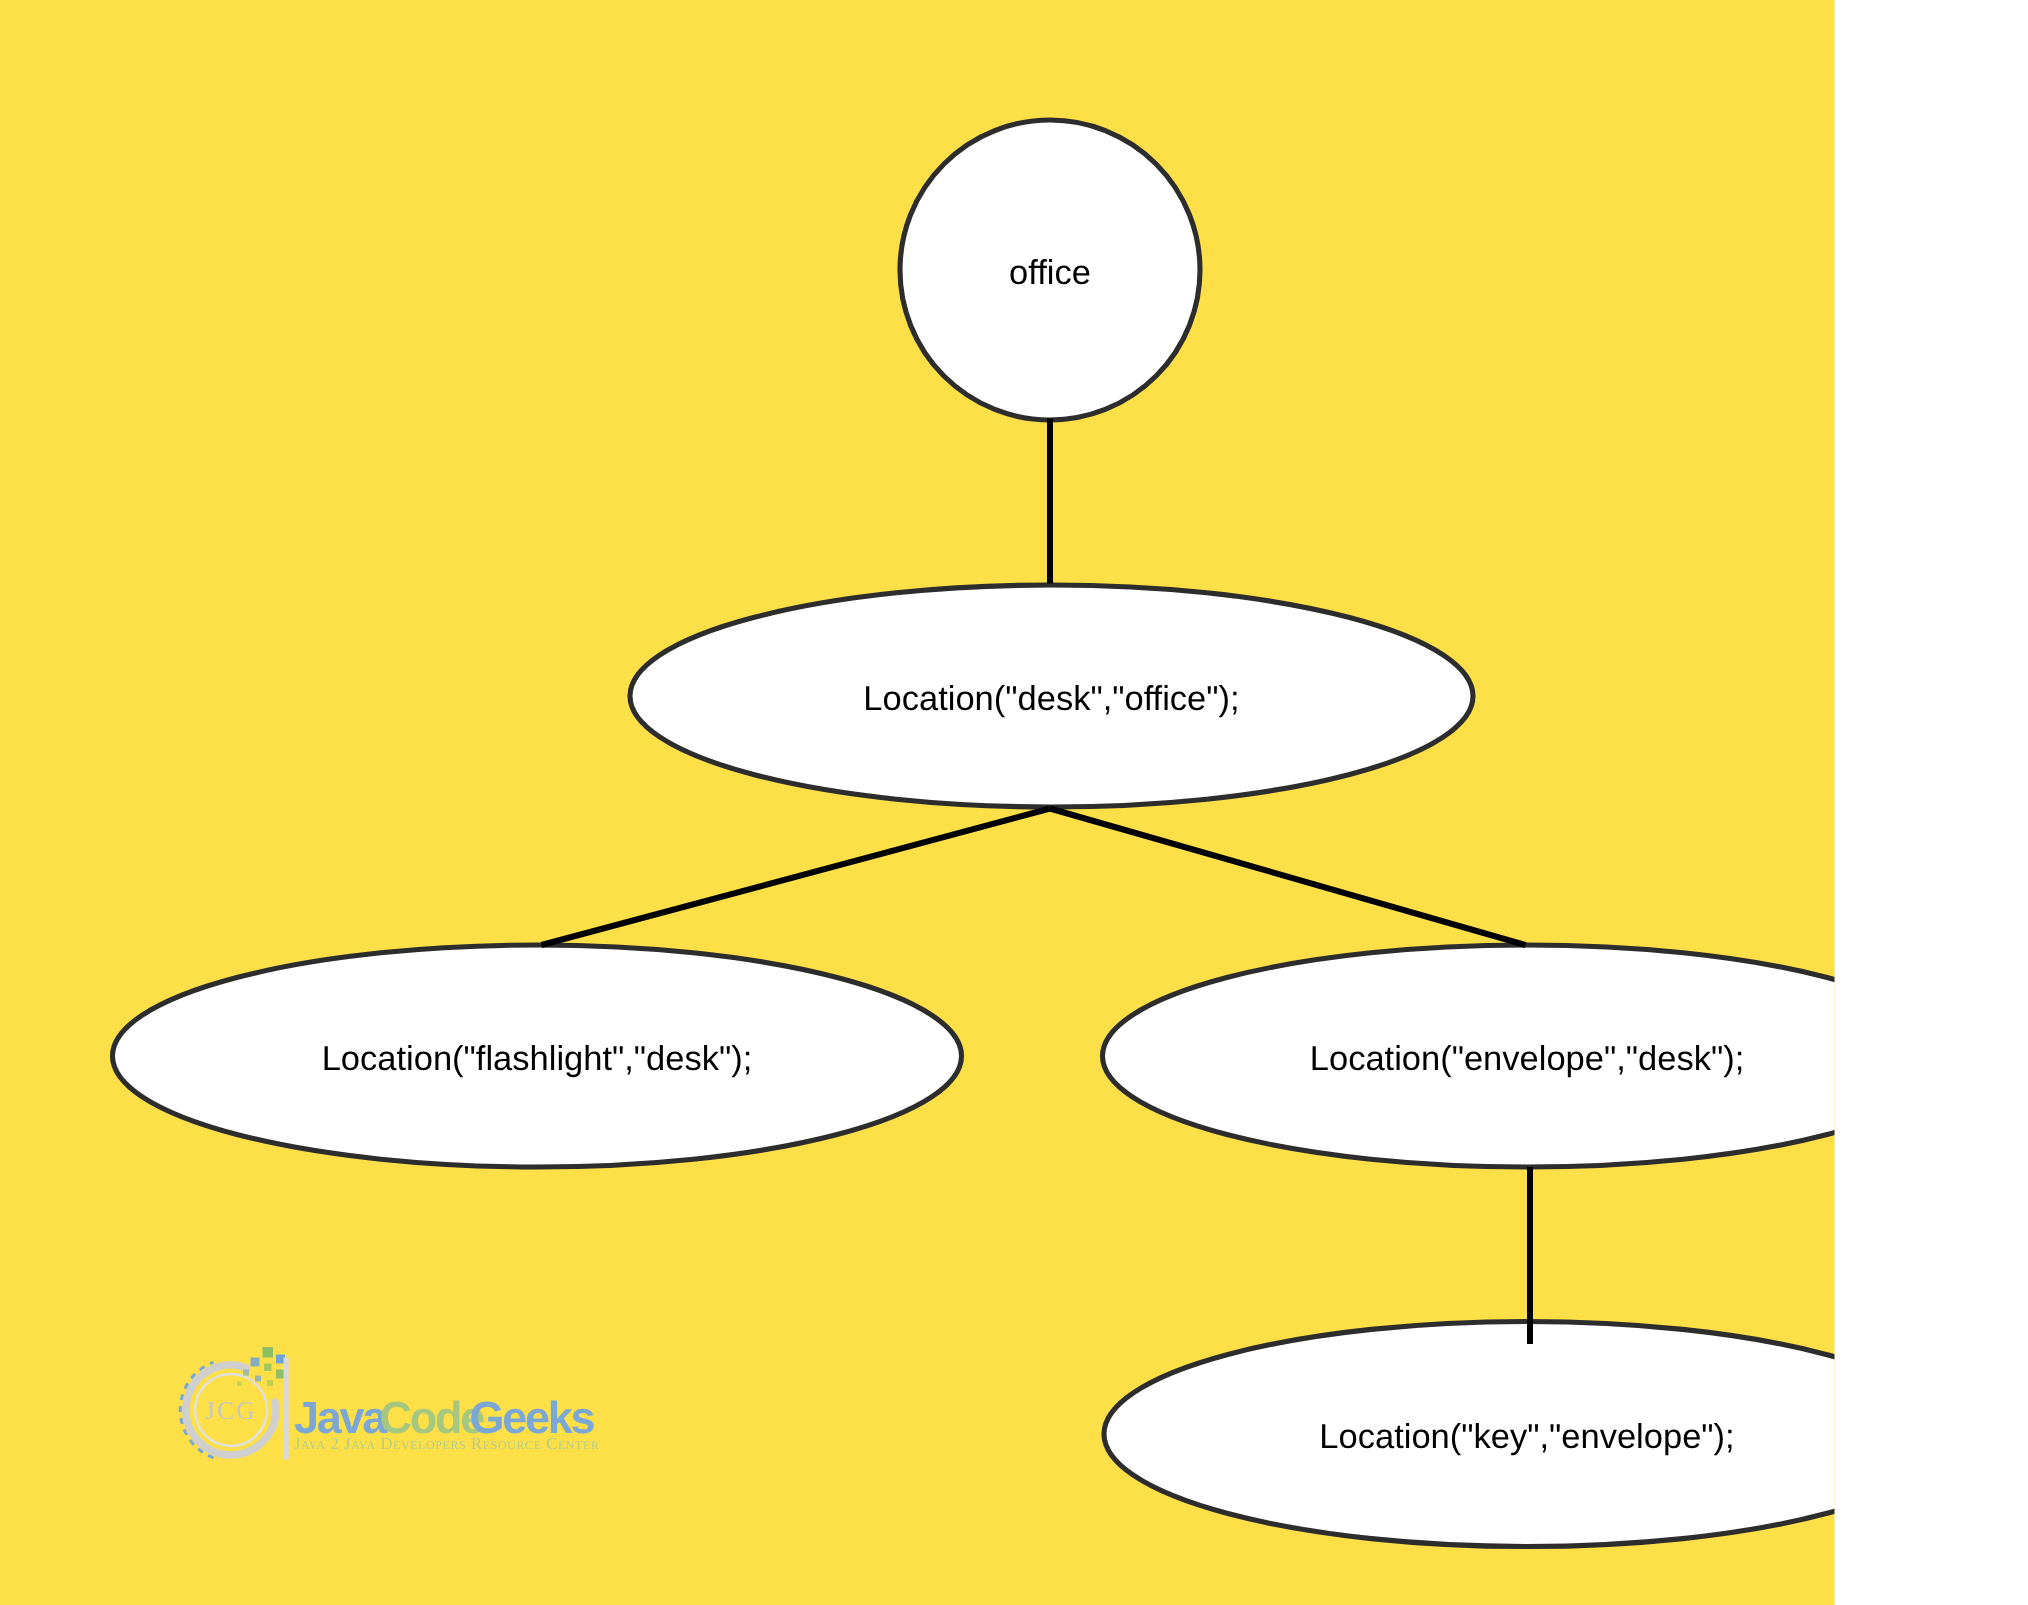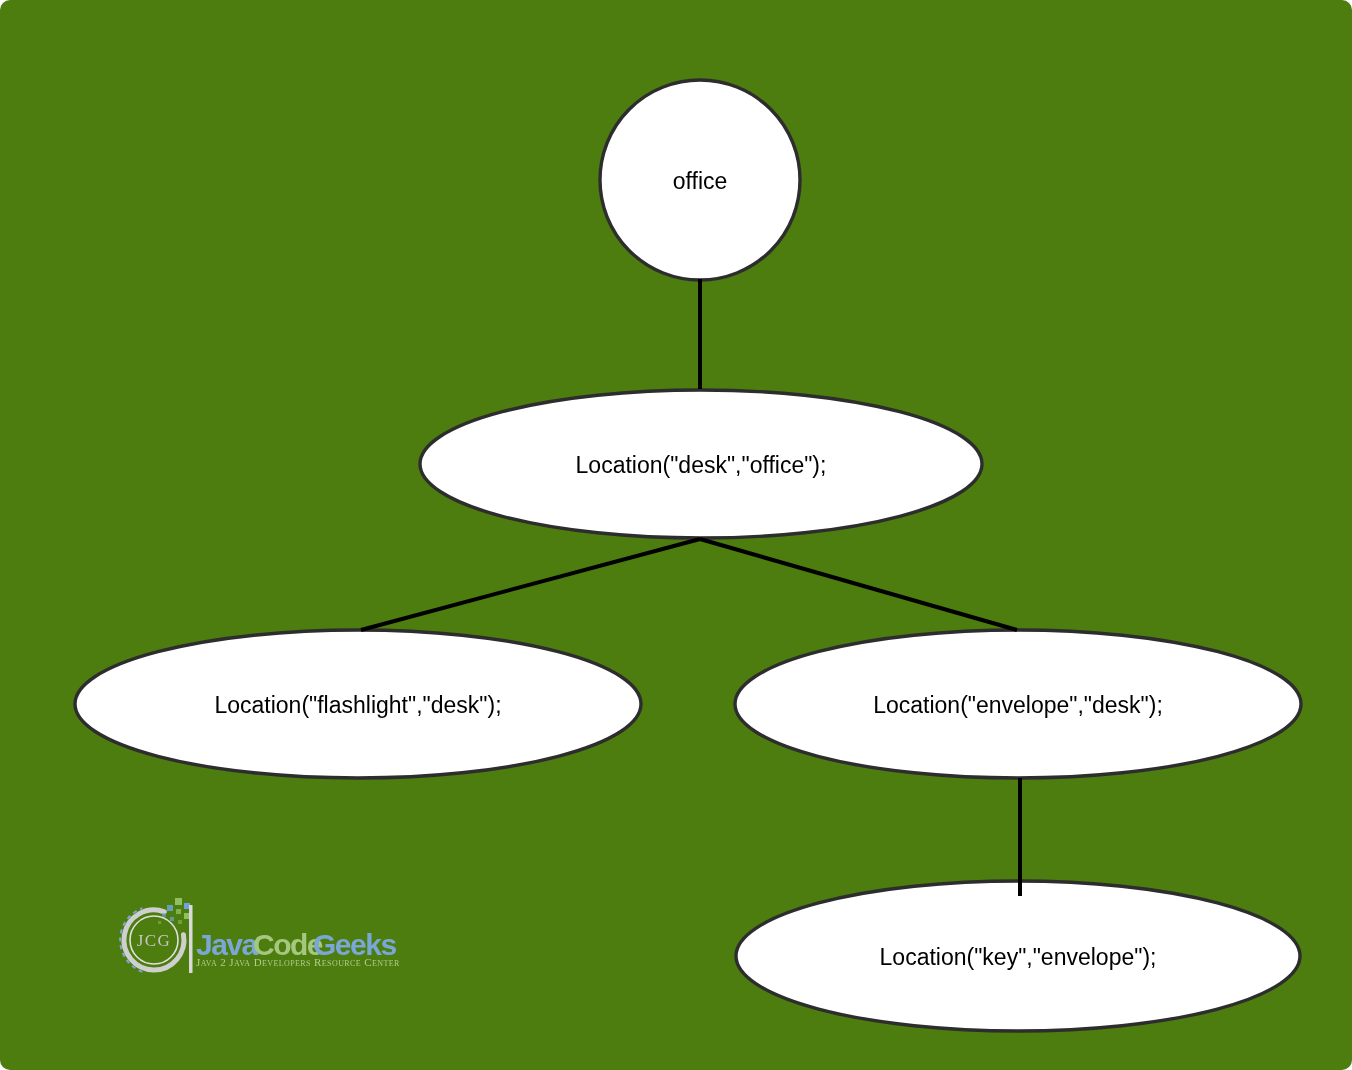--- a/index.html
+++ b/index.html
@@ -2,25 +2,24 @@
 <html><head>
 <meta charset="utf-8">
 <style>
   html, body {
     margin: 0;
     padding: 0;
     background: #ffffff;
   }
   .stage {
     position: relative;
-    width: 1352px;
+    width: 1223px;
     height: 1070px;
-    background: #4d7c0f;
+    background: #fde047;
     overflow: hidden;
-    border-radius: 10px;
   }
   svg { display: block; }
   .node-shape {
     fill: #ffffff;
     stroke-width: 3.4px;
   }
   .edge-line {
     stroke-width: 4px;
     stroke-linecap: butt;
   }

